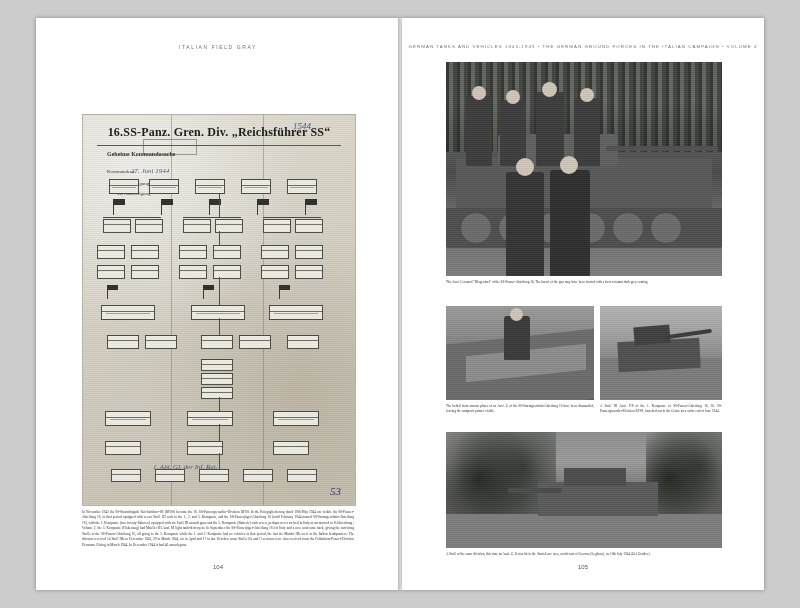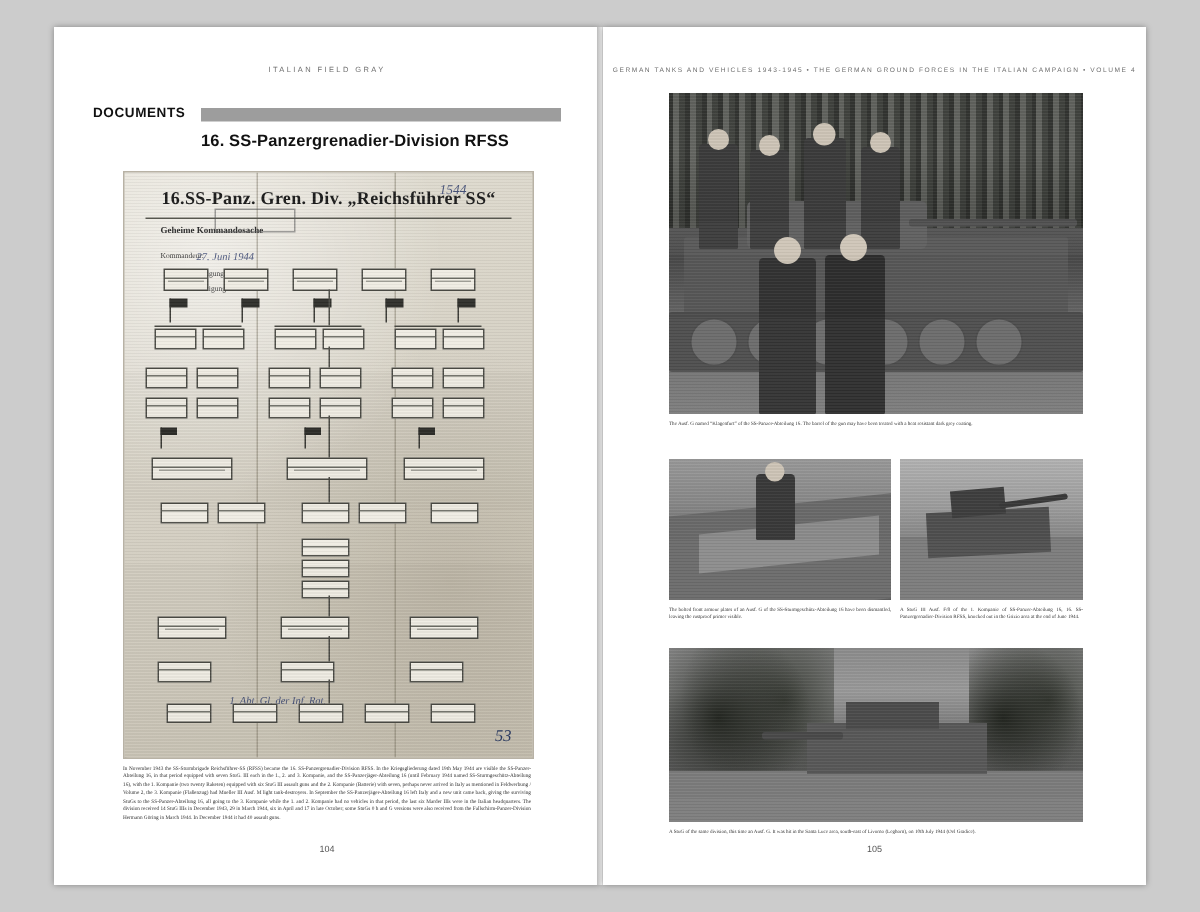--- a/index.html
+++ b/index.html
@@ -192,26 +192,21 @@
 </style>
 </head>
 <body>
 
 <div class="spread">
 
   <div class="page page-left">
 
     <div class="l-runhead">ITALIAN FIELD GRAY</div>
 
-    <div class="l-sectionrow">
-      <div class="l-sectiontag">DOCUMENTS</div>
-      <div class="l-sectionbar"></div>
-    </div>
-
-    <div class="l-title">16. SS-Panzergrenadier-Division RFSS</div>
+
 
     <div class="doc-scan">
       <div class="scan-tex"></div>
       <div class="scan-fold" style="left:88px;"></div>
       <div class="scan-fold" style="left:180px;"></div>
 
       <div class="scan-head">
         <div class="hdr">16.SS-Panz. Gren. Div. „Reichsführer SS“</div>
       </div>
       <div class="scan-rule"></div>

